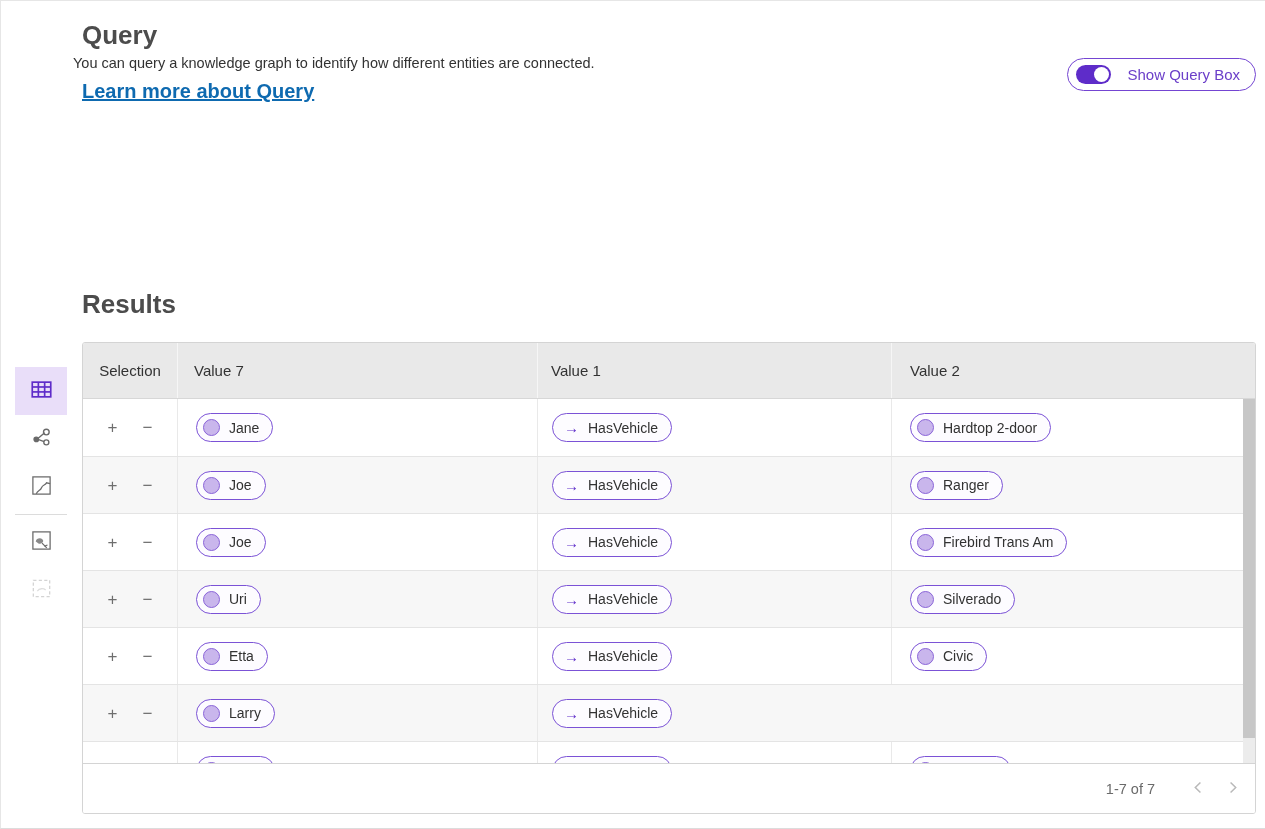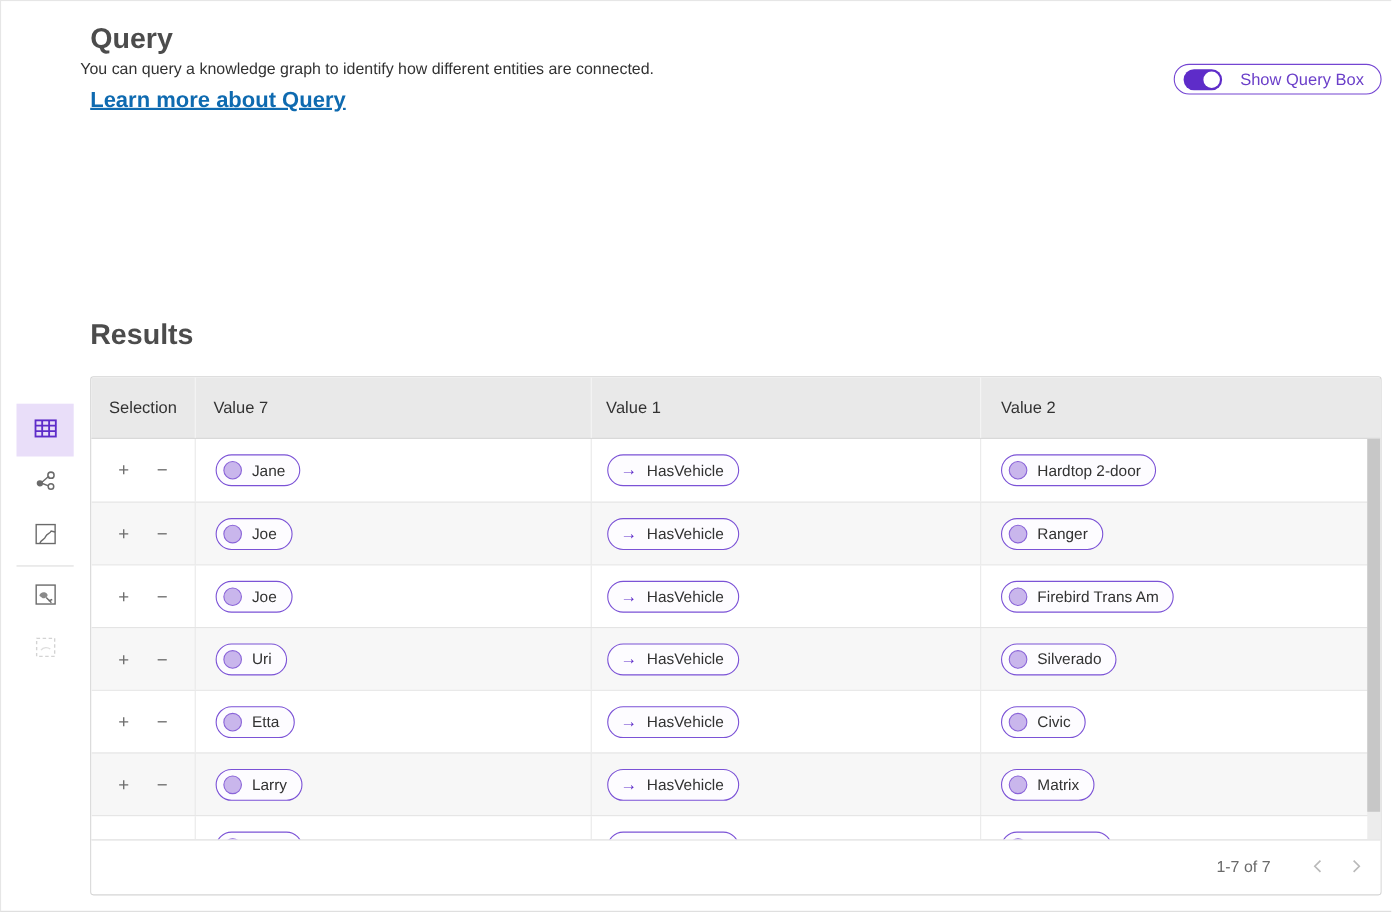--- a/index.html
+++ b/index.html
@@ -7,21 +7,21 @@
   body { font-family: "Liberation Sans", sans-serif; color:#323232; }
   .app { position:relative; width:1265px; height:829px; background:#fff; overflow:hidden;
          border-top:1px solid #e6e6e6; border-left:1px solid #e6e6e6; border-bottom:1px solid #dcdcdc; }
 
   
   .page-title { position:absolute; left:81px; top:8px; font-size:26px; font-weight:700; color:#4c4c4c;margin-top:11px; }
   .page-desc  { position:absolute; left:72px; top:54px; font-size:14.5px; color:#323232; }
   .learn-link { position:absolute; left:81px; top:79px; font-size:20px; font-weight:700;
                 color:#0e6ab0; text-decoration:underline; cursor:pointer; }
 
-  .toggle-pill { position:absolute; right:9px; top:57px; height:28px; display:flex; align-items:center;
+  .toggle-pill { position:absolute; right:9px; top:57px; height:33px; display:flex; align-items:center;
                  gap:16px; padding:0 15px 0 8px; border:1px solid #7445d2; border-radius:17px;
                  background:#fff; cursor:pointer; }
   .switch { position:relative; width:35px; height:19px; border-radius:10px; background:#5e2cc9; }
   .switch .knob { position:absolute; top:2px; right:2px; width:15px; height:15px; border-radius:50%; background:#fff; }
   .toggle-label { font-size:15px; color:#6b3fc9; }
 
   
   .query-box { position:absolute; left:81px; top:119px; width:1174px; height:153px;
                border:1px solid #999; background:#fff; }
   .query-textarea { position:relative; height:104px; border-bottom:1px solid #999;
@@ -298,26 +298,20 @@
     <div class="cell cell-v0">
       <span class="pill entity">
         <span class="node-dot"></span>
         <span>Larry</span>
       </span>
     </div>
     <div class="cell cell-v1">
       <span class="pill relation">
         <span class="arrow-glyph">→</span>
         <span>HasVehicle</span>
-      </span>
-    </div>
-    <div class="cell cell-v2">
-      <span class="pill entity">
-        <span class="node-dot"></span>
-        <span>Matrix</span>
       </span>
     </div>
   </div>
 
   <div class="t-row">
     <div class="cell cell-selection">
       <button class="row-btn">+</button>
       <button class="row-btn">−</button>
     </div>
     <div class="cell cell-v0">

